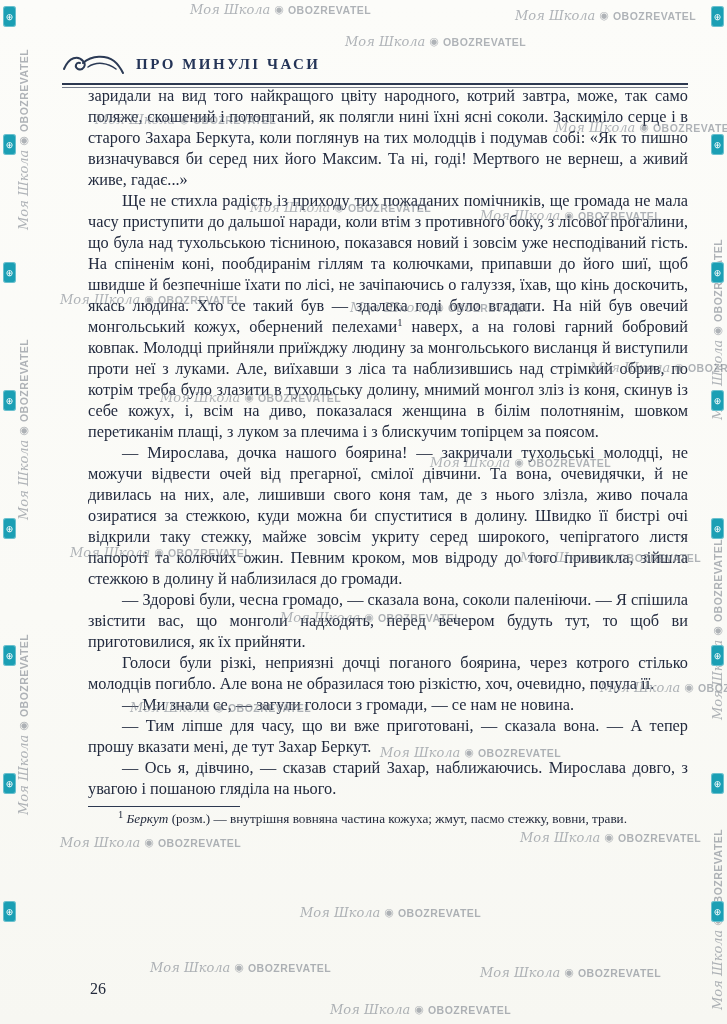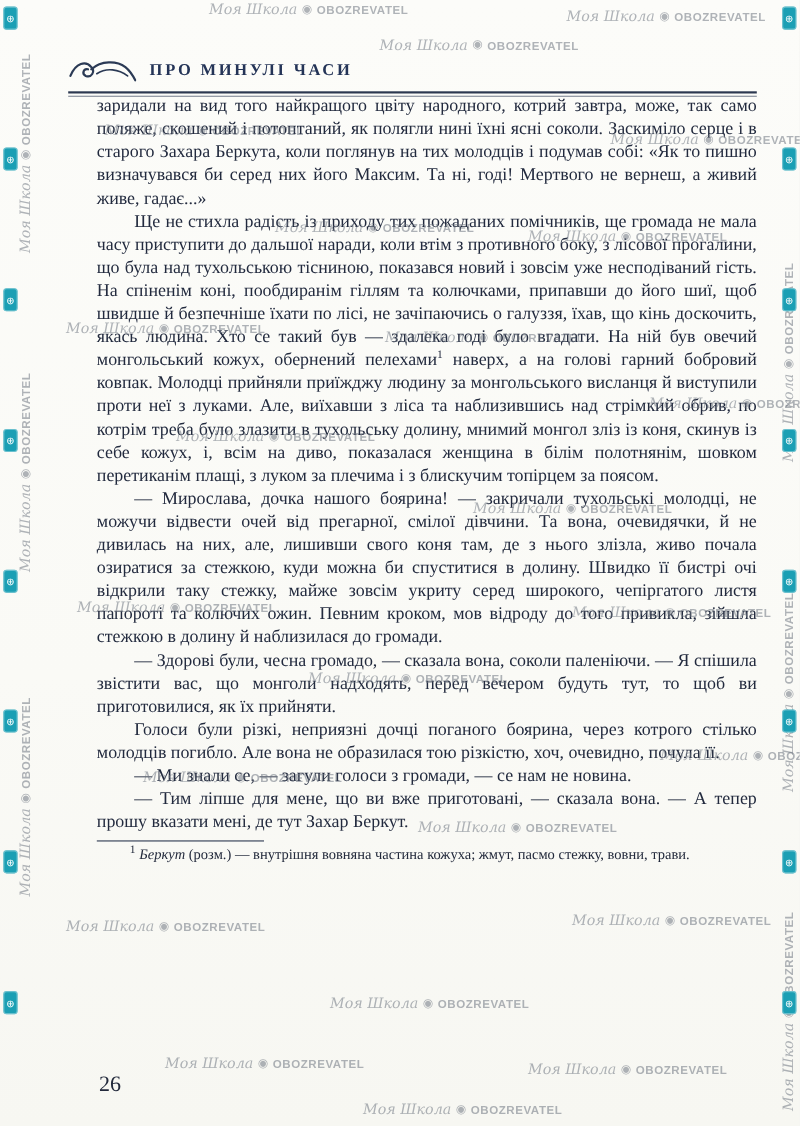--- a/index.html
+++ b/index.html
@@ -42,21 +42,21 @@
   .body-text p { text-indent:34px; }
   .body-text p.noindent { text-indent:0; }
   sup.fnref { font-size:10.5px; vertical-align:super; line-height:0; }
   
   .footnote-rule { width:152px; border-top:1.5px solid #2c3850; margin:7px 0 4px 0; }
   .footnote {
     font-size:13.2px; line-height:16.5px; text-align:justify; text-indent:30px;
     color:#232a3c;
   }
   .footnote i { font-style:italic; }
-  .page-number { position:absolute; left:90px; bottom:26px; font-size:20px; color:#232a3c; }
+  .page-number { position:absolute; left:90px; bottom:26px; font-size:16px; color:#232a3c; }
   
   #wm-layer { position:absolute; inset:0; pointer-events:none; }
   .wm {
     position:absolute; white-space:nowrap;
     display:flex; align-items:center; gap:4px;
     color:rgba(112,118,130,.55);
   }
   .wm-script { font-family:"DejaVu Serif", serif; font-style:italic; font-size:13px; }
   .wm-logo { font-size:11px; line-height:1; }
   .wm-brand { font-family:"Liberation Sans", sans-serif; font-weight:bold; font-size:10.5px; letter-spacing:.5px; }
@@ -87,21 +87,22 @@
   </div>
   <div class="header-rule"></div>
 
   <div class="body-text">
     <p class="noindent"><span>заридали на вид того найкращого цвіту народного, котрий завтра, може, так само поляже, скошений і потоптаний, як полягли нині їхні ясні соколи. Заскиміло серце і в старого Захара Беркута, коли поглянув на тих молодців і подумав собі: «Як то пишно визначувався би серед них його Максим. Та ні, годі! Мертвого не вернеш, а живий живе, гадає...»</span></p>
     <p><span>Ще не стихла радість із приходу тих пожаданих помічників, ще громада не мала часу приступити до дальшої наради, коли втім з противного боку, з лісової прогалини, що була над тухольською тісниною, показався новий і зовсім уже несподіваний гість. На спіненім коні, пообдиранім гіллям та колючками, припавши до його шиї, щоб швидше й безпечніше їхати по лісі, не зачіпаючись о галуззя, їхав, що кінь доскочить, якась людина. Хто се такий був — здалека годі було вгадати. На ній був овечий монгольський кожух, обернений пелехами</span><sup class="fnref">1</sup><span> наверх, а на голові гарний бобровий ковпак. Молодці прийняли приїжджу людину за монгольського висланця й виступили проти неї з луками. Але, виїхавши з ліса та наблизившись над стрімкий обрив, по котрім треба було злазити в тухольську долину, мнимий монгол зліз із коня, скинув із себе кожух, і, всім на диво, показалася женщина в білім полотнянім, шовком перетиканім плащі, з луком за плечима і з блискучим топірцем за поясом.</span></p>
     <p><span>— Мирослава, дочка нашого боярина! — закричали тухольські молодці, не можучи відвести очей від прегарної, смілої дівчини. Та вона, очевидячки, й не дивилась на них, але, лишивши свого коня там, де з нього злізла, живо почала озиратися за стежкою, куди можна би спуститися в долину. Швидко її бистрі очі відкрили таку стежку, майже зовсім укриту серед широкого, чепіргатого листя папороті та колючих ожин. Певним кроком, мов відроду до того привикла, зійшла стежкою в долину й наблизилася до громади.</span></p>
     <p><span>— Здорові були, чесна громадо, — сказала вона, соколи паленіючи. — Я спішила звістити вас, що монголи надходять, перед вечером будуть тут, то щоб ви приготовилися, як їх прийняти.</span></p>
     <p><span>Голоси були різкі, неприязні дочці поганого боярина, через котрого стілько молодців погибло. Але вона не образилася тою різкістю, хоч, очевидно, почула її.</span></p>
     <p><span>— Ми знали се, — загули голоси з громади, — се нам не новина.</span></p>
-    <p><span>— Тим ліпше для мене, що ви вже приготовані, — сказала вона. — А тепер прошу вказати мені, де тут Захар Беркут.</span></p>
+    <p><span>— Тим ліпше для часу, що ви вже приготовані, — сказала вона. — А тепер прошу вказати мені, де тут Захар Беркут.</span></p>
+    <p><span>— Ось я, дівчино, — сказав старий Захар, наближаючись. Мирослава довго, з увагою і пошаною гляділа на нього.</span></p>
   </div>
 
   <div class="footnote-rule"></div>
   <p class="footnote"><sup class="fnref">1</sup> <i>Беркут</i><span> (розм.) — внутрішня вовняна частина кожуха; жмут, пасмо стежку, вовни, трави.</span></p>
 
   <div class="page-number">26</div>
 </div>
 
 <div id="wm-layer">
     <div class="wm" style="left: 190px; top: 2px;">

